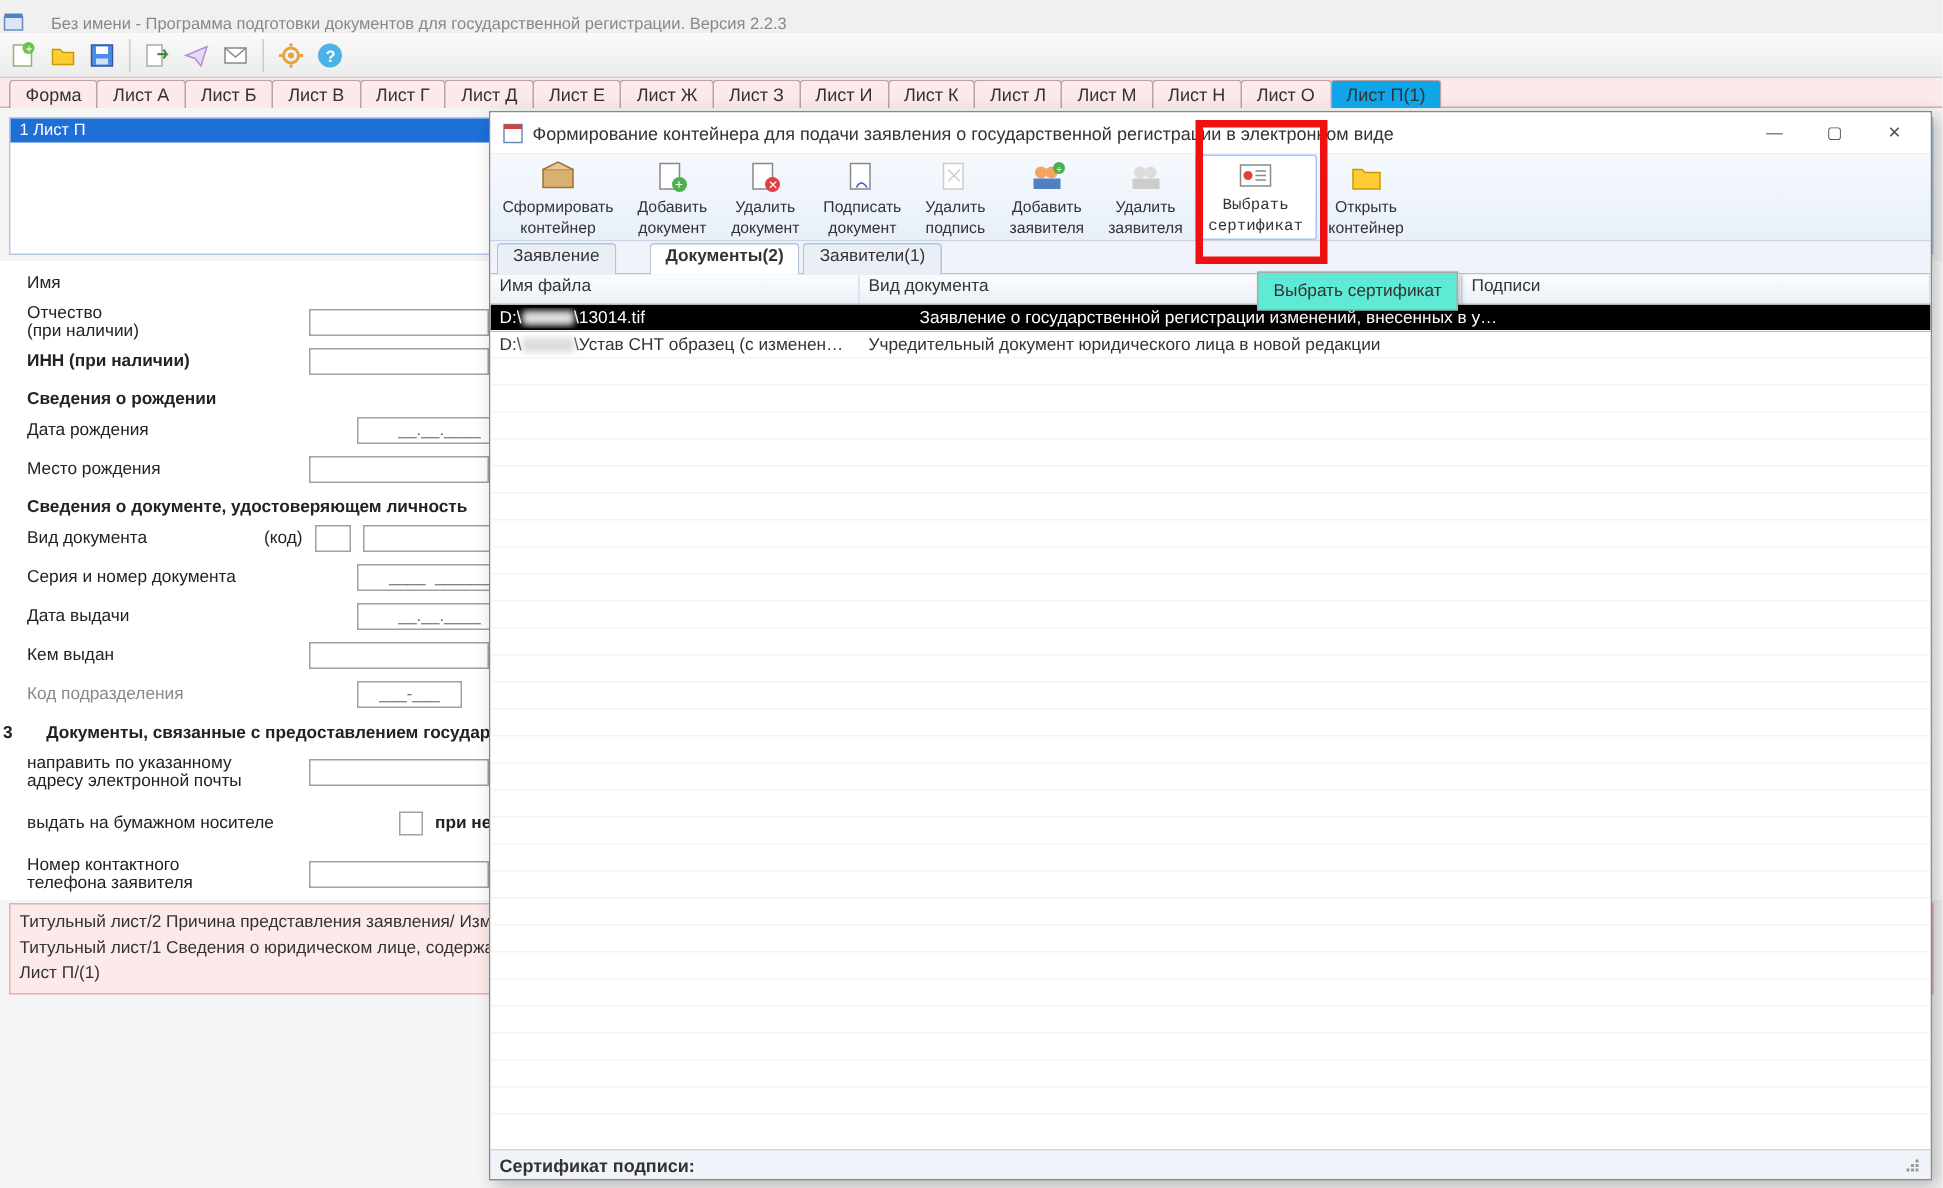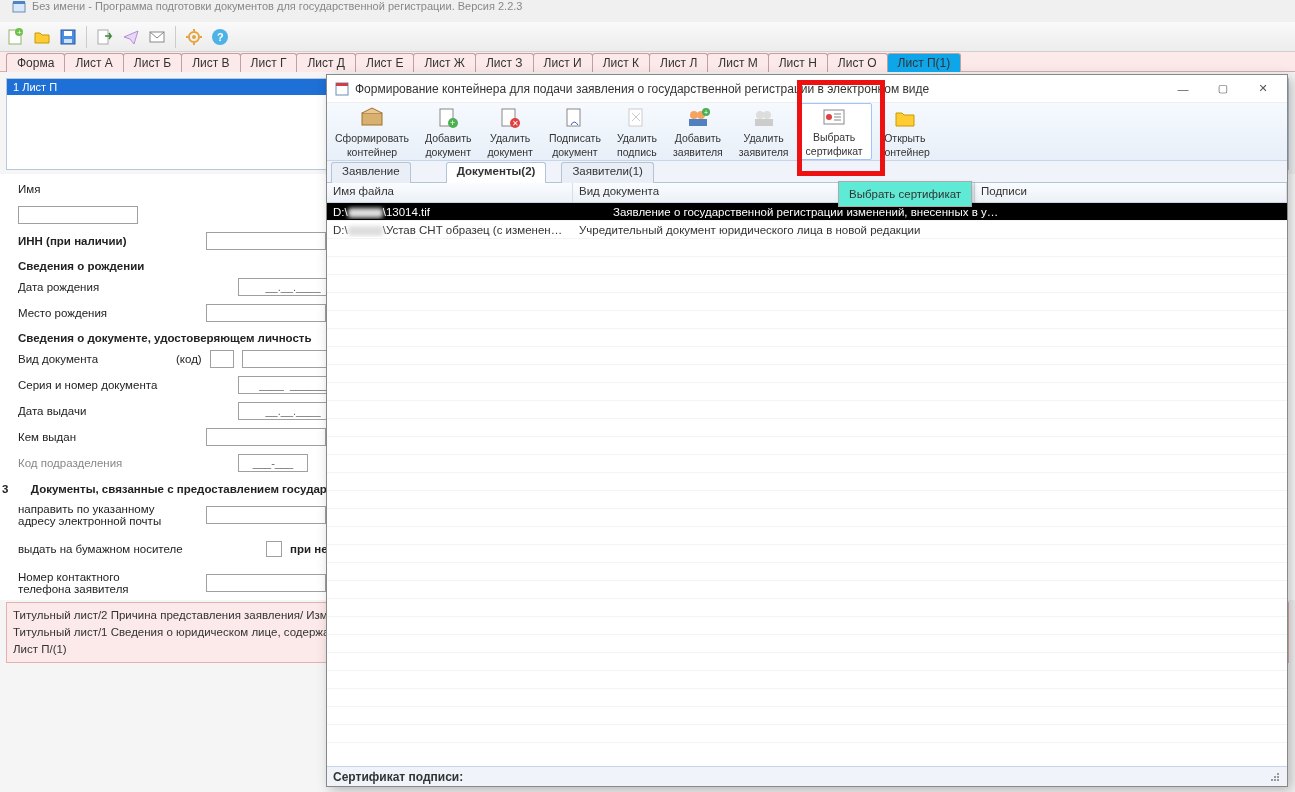--- a/index.html
+++ b/index.html
@@ -1,18 +1,18 @@
 <!DOCTYPE html>
 <html><head>
 <meta charset="utf-8">
 <style>
 * { box-sizing: border-box; margin: 0; padding: 0; }
 body { font-family: "Segoe UI", Tahoma, sans-serif; font-size: 11px; background: #f0f0f0; color: #333; width: 1295px; height: 792px; overflow: hidden; position: relative; }
 .main-window { width: 100%; height: 100%; background: #f5f5f5; }
-.title-bar { height: 22px; display: flex; align-items: flex-start; padding-left: 12px; gap: 6px; background: #f0f0f0; color: #888; }
+.title-bar { height: 22px; display: flex; align-items: flex-end; padding-left: 2px; gap: 18px; background: #f0f0f0; color: #888; }
 .title-bar svg { flex-shrink: 0; }
 .toolbar-main { height: 30px; background: linear-gradient(#fafafa,#ececec); border-bottom: 1px solid #d0d0d0; display: flex; align-items: center; padding-left: 4px; gap: 2px; }
 .toolbar-main .tbtn { width: 24px; height: 24px; display: flex; align-items: center; justify-content: center; border-radius: 3px; }
 .toolbar-main .sep { width: 1px; height: 22px; background: #ccc; margin: 0 4px; }
 .tab-row { display: flex; background: #fce9e9; border-bottom: 1px solid #d0b0b0; height: 20px; padding-left: 6px; }
 .tab-row .tab { padding: 2px 10px; border: 1px solid #c0a0a0; border-bottom: none; background: #fce9e9; color: #333; font-size: 12px; margin-right: -1px; position: relative; top: 1px; border-top-left-radius: 3px; border-top-right-radius: 3px; }
 .tab-row .tab.active { background: #0ea5e9; z-index: 2; }
 .section-list { background: #fff; border: 1px solid #b5c8e0; margin: 6px 6px 4px 6px; height: 92px; }
 .section-list .row { background: #1e6fd6; color: #fff; padding: 2px 6px; font-size: 11px; }
 .form-area { padding: 2px 8px 4px 18px; background: #fff; font-size: 11.5px; color: #222; }
@@ -26,23 +26,23 @@
 .form-area .chk { width: 16px; height: 16px; border: 1px solid #a0a0a0; background: #fff; }
 .errors { border: 1px solid #e6b0b0; background: #fce9e9; padding: 4px 6px; font-size: 11.5px; line-height: 17px; margin: 2px 6px 4px 6px; }
 .dialog { position: absolute; left: 326px; top: 74px; width: 962px; height: 713px; background: #fff; border: 1px solid #888; box-shadow: 4px 4px 12px rgba(0,0,0,0.25); display: flex; flex-direction: column; }
 .dlg-title { height: 28px; display: flex; align-items: center; padding: 0 4px 0 8px; background: #fff; border-bottom: 1px solid #eee; }
 .dlg-title .caption { font-size: 12px; color: #333; flex: 1; display: flex; align-items: center; gap: 6px; }
 .dlg-ctrls { display: flex; }
 .dlg-ctrls div { width: 40px; height: 28px; display: flex; align-items: center; justify-content: center; color: #555; }
 .dlg-toolbar { height: 58px; background: linear-gradient(#f6faff,#e8eff8); border-bottom: 1px solid #c8d5e6; display: flex; }
 .dlg-tb-btn { display: flex; flex-direction: column; align-items: center; justify-content: center; padding: 2px 8px; gap: 2px; text-align: center; font-size: 10.5px; color: #333; position: relative; }
 .dlg-tb-btn .ico { height: 26px; display: flex; align-items: center; justify-content: center; }
-.dlg-tb-btn.highlighted { background: #fff; border: 1px solid #9ec5ff; border-radius: 2px; }
+.dlg-tb-btn.highlighted { background: #fff; border: 1px solid #9ec5ff; border-radius: 2px; font-family: Liberation Mono, monospace; }
 .highlight-box { position: absolute; border: 5px solid #e11; }
-.dlg-tabs { height: 22px; border-bottom: 1px solid #b4c4d7; display: flex; padding-left: 4px; background: #f0f4fa; gap: 13px; }
+.dlg-tabs { height: 22px; border-bottom: 1px solid #b4c4d7; display: flex; padding-left: 4px; background: #f0f4fa; }
 .dlg-tabs .dtab { padding: 2px 10px; border: 1px solid #b4c4d7; border-bottom: none; background: #e9eef7; font-size: 11.5px; border-top-left-radius: 3px; border-top-right-radius: 3px; margin-right: 2px; position: relative; top: 1px; }
 .dlg-tabs .dtab.active { background: #fff; z-index: 2; font-weight: bold; margin-left: 20px; }
 .grid-head { display: flex; border-bottom: 1px solid #c8d5e6; background: linear-gradient(#fafcff,#ecf1f7); height: 20px; }
 .grid-head .gh { padding: 2px 6px; border-right: 1px solid #d5dee9; font-size: 11.5px; }
 .col-fn { width: 246px; }
 .col-ty { width: 402px; }
 .col-sig { flex: 1; }
 .grid-body { flex: 1; background: #fff; overflow: hidden; }
 .grid-row { display: flex; height: 18px; font-size: 11.5px; align-items: center; border-bottom: 1px solid #f4f4f4; }
 .grid-row .cell { padding: 1px 6px; white-space: nowrap; overflow: hidden; text-overflow: ellipsis; }
@@ -143,20 +143,21 @@
 
   <div class="section-list">
     <div class="row">1 Лист П</div>
   </div>
 
   <div class="form-area">
     <div class="line">
         <span class="label">Имя</span>
       </div>
     <div class="line">
+      <span class="label"><span>Отчество</span><br><span>(при наличии)</span></span>
       <input type="text" style="width: 120px;">
     </div>
     <div class="line">
         <span class="label"><b>ИНН (при наличии)</b></span>
         <input type="text" style="width: 120px;">
       </div>
     <div class="sec-head">Сведения о рождении</div>
     <div class="line">
         <span class="label">Дата рождения</span>
         <input type="text" class="masked" value="__.__.____" style="">

